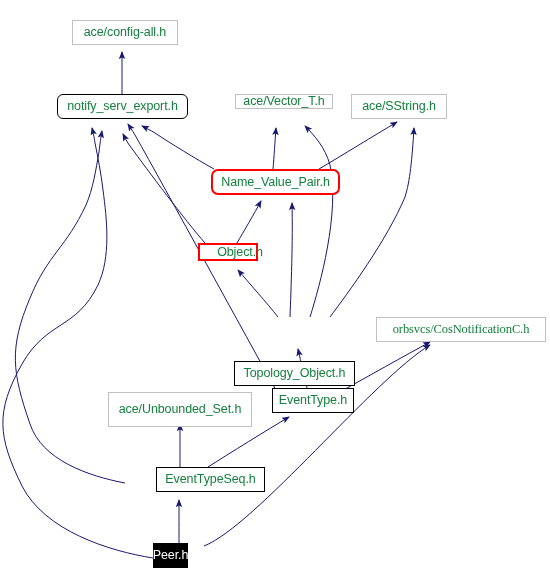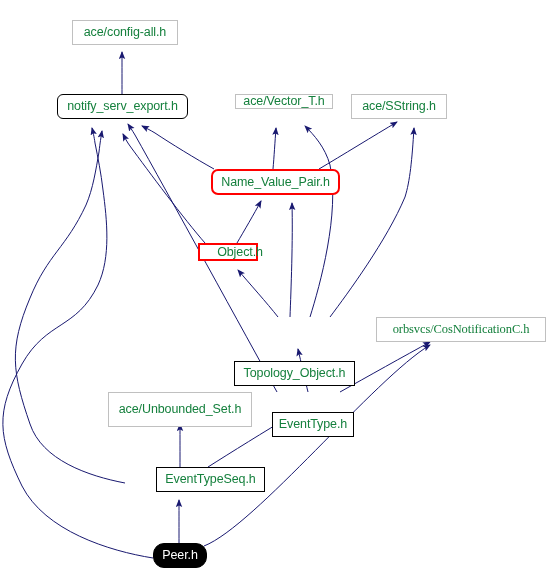--- a/index.html
+++ b/index.html
@@ -50,17 +50,17 @@
   <div id="node-layer">
       <div class="node grey" style="left: 72px; top: 20px; width: 106px; height: 25px;">ace/config-all.h</div>
       <div class="node black" style="left: 57px; top: 94px; width: 131px; height: 25px; border-radius: 6px;">notify_serv_export.h</div>
       <div class="node grey" style="left: 235px; top: 94px; width: 98px; height: 15px;">ace/Vector_T.h</div>
       <div class="node grey" style="left: 351px; top: 94px; width: 96px; height: 25px;">ace/SString.h</div>
       <div class="node red" style="left: 211px; top: 169px; width: 129px; height: 26px; border-radius: 7px;">Name_Value_Pair.h</div>
       <div class="node red" style="left: 198px; top: 243px; width: 60px; height: 18px; padding-left: 24px;">Object.h</div>
       <div class="node black" style="left: 234px; top: 317px; width: 121px; height: 25px; margin-top: 44px;">Topology_Object.h</div>
       <div class="node grey" style="left: 376px; top: 317px; width: 170px; height: 25px; font-family: Liberation Serif, serif;">orbsvcs/CosNotificationC.h</div>
       <div class="node grey" style="left: 108px; top: 392px; width: 144px; height: 35px;">ace/Unbounded_Set.h</div>
-      <div class="node black" style="left: 272px; top: 412px; width: 82px; height: 25px;">EventType.h</div>
+      <div class="node black" style="left: 272px; top: 388px; width: 82px; height: 25px;">EventType.h</div>
       <div class="node black" style="left: 125px; top: 467px; width: 109px; height: 25px; margin-left: 31px;">EventTypeSeq.h</div>
-      <div class="node current" style="left: 153px; top: 543px; width: 54px; height: 25px; border-radius: 11px;">Peer.h</div>
+      <div class="node current" style="left: 153px; top: 543px; width: 35px; height: 25px;">Peer.h</div>
     </div>
 </div>
 
 </body></html>

